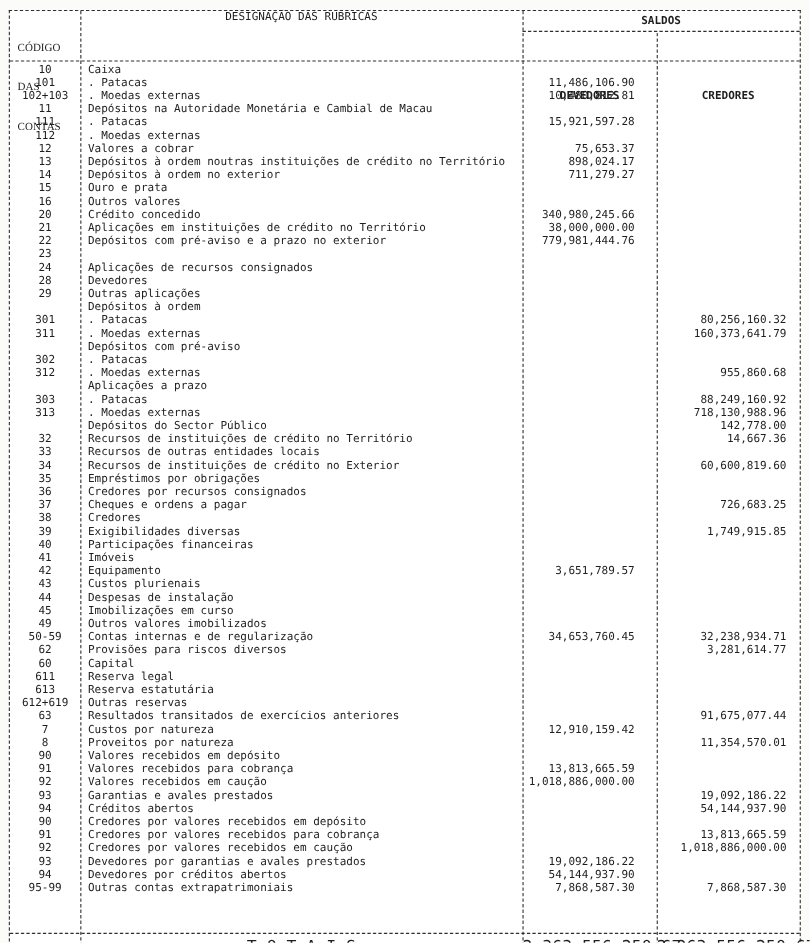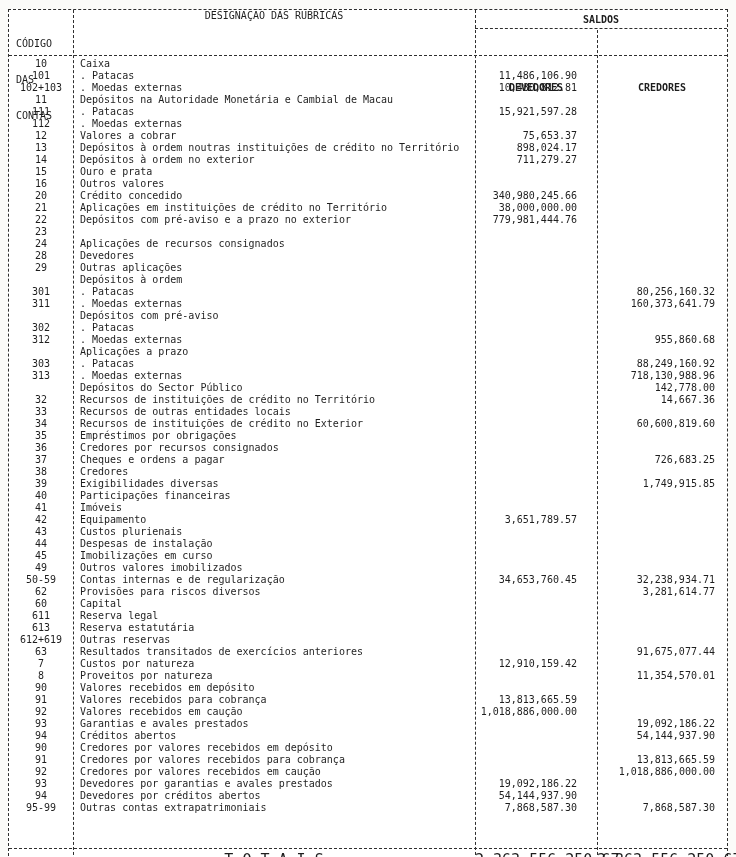--- a/index.html
+++ b/index.html
@@ -37,20 +37,21 @@
     display: grid;
     grid-template-columns: 64px 1fr 252px;
     height: 46px;
     border-bottom: 1px dashed #2e2e2e;
     font-size: 10px;
   }
   .th-code {
     padding: 4px 0 0 7px;
     line-height: 12px;
     white-space: pre;
+    font-family: Liberation Serif, serif;
   }
   .th-des {
     display: flex;
     justify-content: center;
   }
   .th-saldos { display: flex; flex-direction: column; font-weight: bold; }
   .saldos-title {
     height: 19px;
     line-height: 19px;
     text-align: center;

